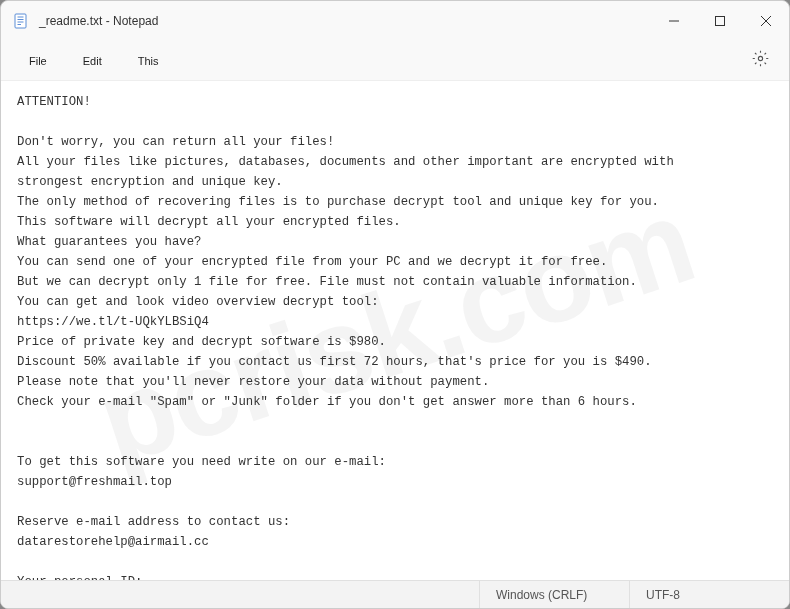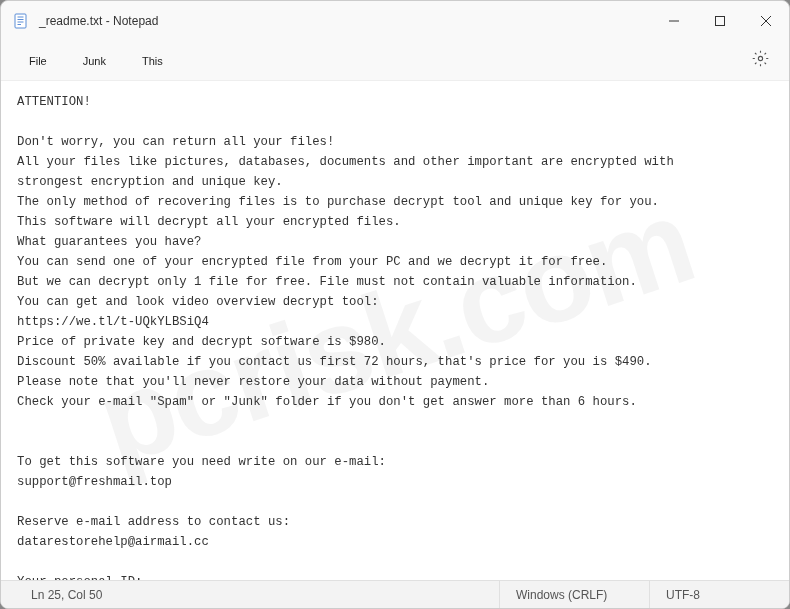--- a/index.html
+++ b/index.html
@@ -108,21 +108,21 @@
       border-left: 1px solid #e0e0e0;
       height: 100%;
       display: flex;
       align-items: center;
     }
     .status-cell:first-child { border-left: none; }
     .status-spacer { flex: 1; }
     .status-pos { width: 180px; padding-left: 30px; }
     .status-zoom { width: 100px; justify-content: center; }
     .status-eol { width: 150px; }
-    .status-enc { width: 140px; }
+    .status-enc { width: 160px; }
     .watermark {
       position: absolute;
       top: 50%;
       left: 50%;
       transform: translate(-50%, -50%) rotate(-18deg);
       font-size: 120px;
       font-weight: 600;
       color: rgba(120,120,120,0.08);
       pointer-events: none;
       white-space: nowrap;
@@ -161,21 +161,21 @@
         <svg width="10" height="10" viewBox="0 0 10 10">
             <line x1="0" y1="0" x2="10" y2="10" stroke="#333" stroke-width="1"></line>
             <line x1="10" y1="0" x2="0" y2="10" stroke="#333" stroke-width="1"></line>
           </svg>
       </div>
     </div>
   </div>
 
   <div class="menubar">
     <div class="menu-item">File</div>
-    <div class="menu-item">Junk</div>
+    <div class="menu-item">Edit</div>
     <div class="menu-item">This</div>
     <div class="settings">
       <svg width="17" height="17" viewBox="0 0 24 24" fill="none" stroke="#555" stroke-width="1.6">
         <circle cx="12" cy="12" r="3"></circle>
         <path d="M12 1v3M12 20v3M4.2 4.2l2.1 2.1M17.7 17.7l2.1 2.1M1 12h3M20 12h3M4.2 19.8l2.1-2.1M17.7 6.3l2.1-2.1"></path>
       </svg>
     </div>
   </div>
 
   <div class="content">
@@ -202,19 +202,18 @@
 support@freshmail.top
 
 Reserve e-mail address to contact us:
 datarestorehelp@airmail.cc
 
 Your personal ID:
 0646JOsieI0ueu6RXA1ZmYUEmDP2HoPifyXqAkr5RsHqIQ1Ru</span>
   </div>
 
   <div class="statusbar">
-    <div class="status-cell status-pos">Ln 25, Col 50</div>
     <div class="status-spacer"></div>
     <div class="status-cell status-eol">Windows (CRLF)</div>
     <div class="status-cell status-enc">UTF-8</div>
   </div>
 
 </div>
 
 </body></html>

